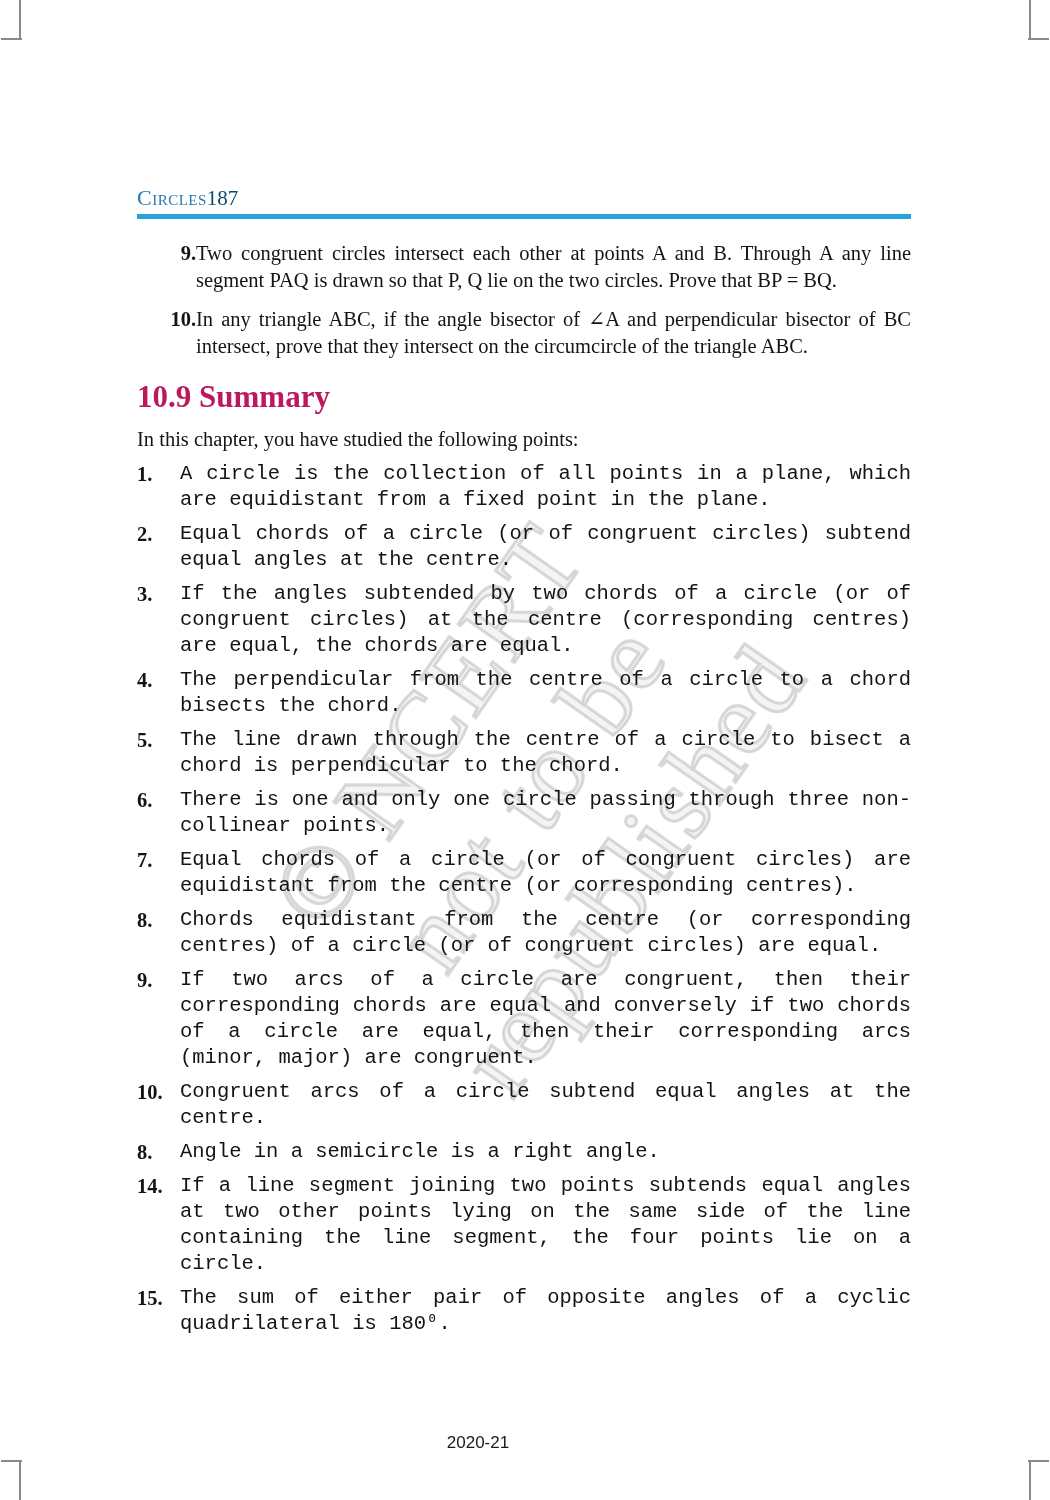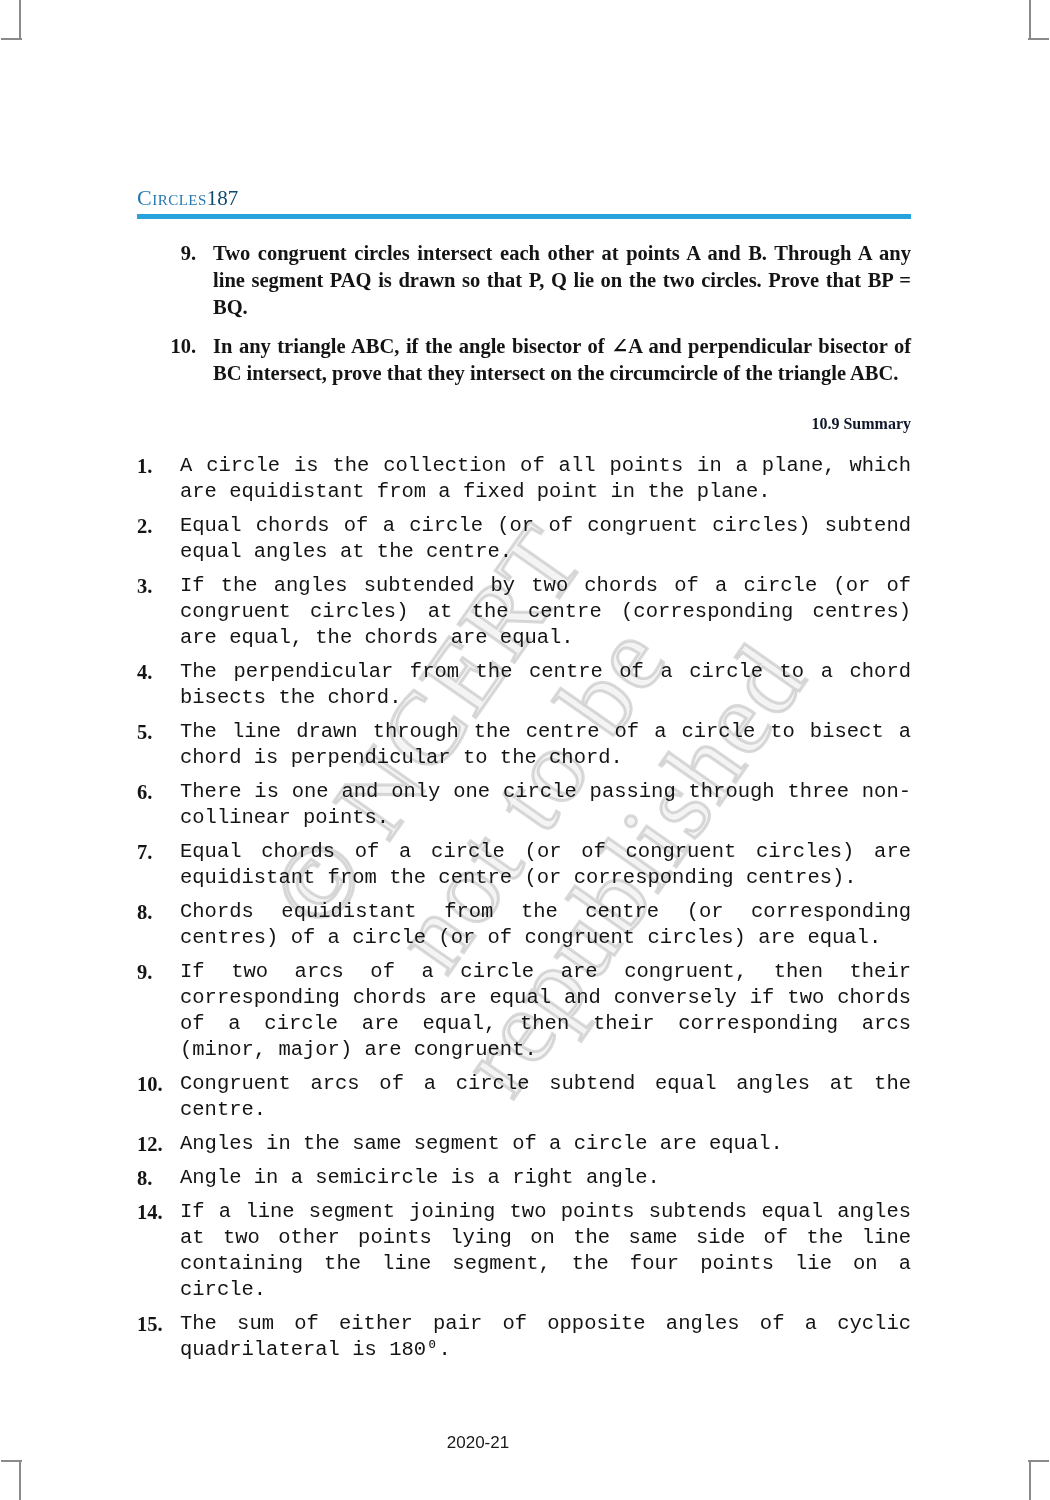--- a/index.html
+++ b/index.html
@@ -51,28 +51,27 @@
     color:#2679b2;
     font-variant:small-caps;
     letter-spacing:0.5px;
   }
   .running-page{color:#0c4a6e;font-size:21px;}
   .head-rule{height:5px;background:#29a3dc;margin-top:4px;}
 
   .exercise-list{margin-top:21px;}
   .ex-item{display:flex;margin-bottom:12px;font-size:20.5px;line-height:27px;}
   .ex-item .num{flex:none;width:59px;text-align:right;font-weight:700;}
-  .ex-item .txt{flex:1;margin-left:17px;text-align:justify;font-weight:bold;}
+  .ex-item .txt{flex:1;text-align:justify;}
 
   .section-heading{
     margin:22px 0 14px 0;
-    font-size:16px;line-height:30px;
+    font-size:31px;line-height:30px;
     font-weight:700;
-    color:#0f172a;
-    text-align:right;
+    color:#be185d;
   }
   .intro{font-size:20.5px;line-height:26px;margin:0 0 9px 0;}
 
   .summary-list .s-item{
     display:flex;margin-bottom:8px;font-size:20.5px;line-height:26px;
   }
   .summary-list .num{flex:none;width:43px;font-weight:700;}
   .summary-list .txt{flex:1;text-align:justify;font-family:Liberation Mono, monospace;}
 
   .footer{
@@ -116,20 +115,21 @@
         <span class="num">9.</span>
         <span class="txt">Two congruent circles intersect each other at points A and B. Through A any line segment PAQ is drawn so that P, Q lie on the two circles. Prove that BP = BQ.</span>
       </div>
       <div class="ex-item">
         <span class="num">10.</span>
         <span class="txt">In any triangle ABC, if the angle bisector of ∠A and perpendicular bisector of BC intersect, prove that they intersect on the circumcircle of the triangle ABC.</span>
       </div>
     </div>
 
     <h2 class="section-heading">10.9 Summary</h2>
+    <p class="intro">In this chapter, you have studied the following points:</p>
 
     <div class="summary-list">
       <div class="s-item">
         <span class="num">1.</span>
         <span class="txt">A circle is the collection of all points in a plane, which are equidistant from a fixed point in the plane.</span>
       </div>
       <div class="s-item">
         <span class="num">2.</span>
         <span class="txt">Equal chords of a circle (or of congruent circles) subtend equal angles at the centre.</span>
       </div>
@@ -159,24 +159,20 @@
       </div>
       <div class="s-item">
         <span class="num">9.</span>
         <span class="txt">If two arcs of a circle are congruent, then their corresponding chords are equal and conversely if two chords of a circle are equal, then their corresponding arcs (minor, major) are congruent.</span>
       </div>
       <div class="s-item">
         <span class="num">10.</span>
         <span class="txt">Congruent arcs of a circle subtend equal angles at the centre.</span>
       </div>
       <div class="s-item">
-        <span class="num">12.</span>
-        <span class="txt">Angles in the same segment of a circle are equal.</span>
-      </div>
-      <div class="s-item">
         <span class="num">8.</span>
         <span class="txt">Angle in a semicircle is a right angle.</span>
       </div>
       <div class="s-item">
         <span class="num">14.</span>
         <span class="txt">If a line segment joining two points subtends equal angles at two other points lying on the same side of the line containing the line segment, the four points lie on a circle.</span>
       </div>
       <div class="s-item">
         <span class="num">15.</span>
         <span class="txt">The sum of either pair of opposite angles of a cyclic quadrilateral is 180⁰.</span>

